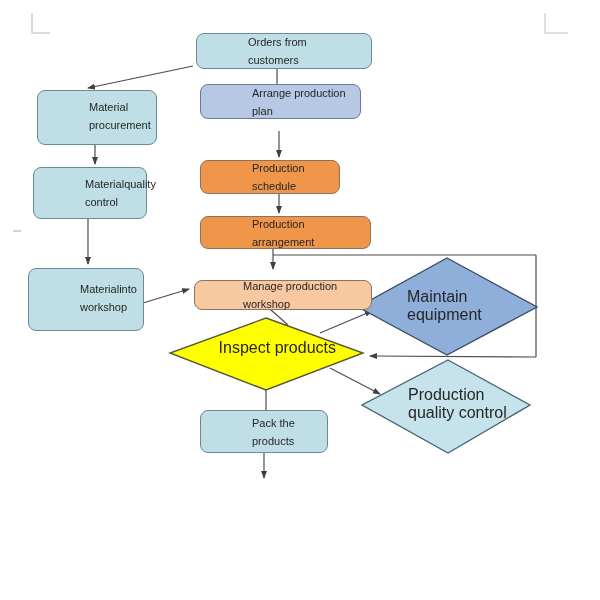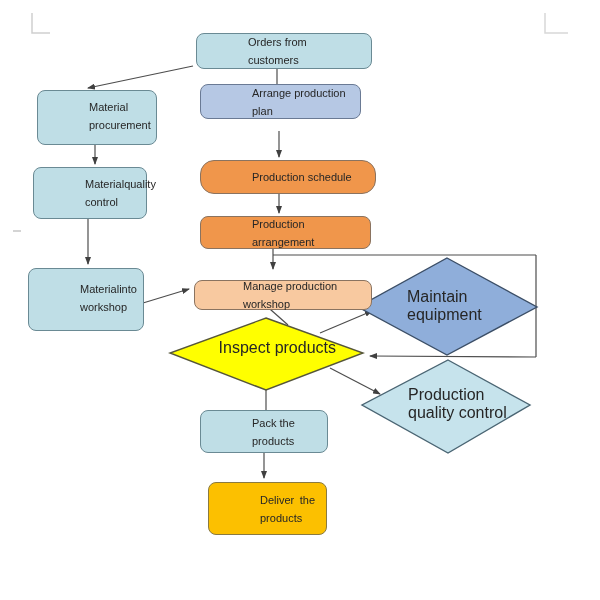--- a/index.html
+++ b/index.html
@@ -71,21 +71,21 @@
     <div class="pad">
       <div>Material</div>
       <div>procurement</div>
     </div>
   </div>
 
   <div class="node peri vcenter" style="left:200px;top:84px;width:161px;height:35px;">
     <div class="pad">Arrange production plan</div>
   </div>
 
-  <div class="node orange vcenter" style="left:200px;top:160px;width:176px;height:34px;border-radius:14px;">
+  <div class="node orange vcenter" style="left:200px;top:160px;width:140px;height:34px;">
     <div class="pad">Production schedule</div>
   </div>
 
   <div class="node blue" style="left:33px;top:167px;width:114px;height:52px;">
     <div class="pad">
       <div class="jline">
         <span>Material</span>
         <span>quality</span>
       </div>
       <div>control</div>
@@ -107,29 +107,20 @@
   </div>
 
   <div class="node peach vcenter" style="left:194px;top:272px;width:178px;height:30px;margin-top:8px;">
     <div class="pad" style="padding:0 8px;">Manage production workshop</div>
   </div>
 
   <div class="node blue vcenter" style="left:200px;top:410px;width:128px;height:43px;">
     <div class="pad">Pack the products</div>
   </div>
 
-  <div class="node gold" style="left:208px;top:482px;width:119px;height:53px;">
-    <div class="pad" style="padding-top:8px;">
-      <div class="jline">
-        <span>Deliver</span>
-        <span>the</span>
-      </div>
-      <div>products</div>
-    </div>
-  </div>
 
   <div class="dtext" style="left:407px;top:288px;width:90px;">
     <div>Maintain</div>
     <div>equipment</div>
   </div>
 
   <div class="dtext ctext" style="left:196px;top:339px;width:140px;">
     <span>Inspect products</span>
   </div>
 

